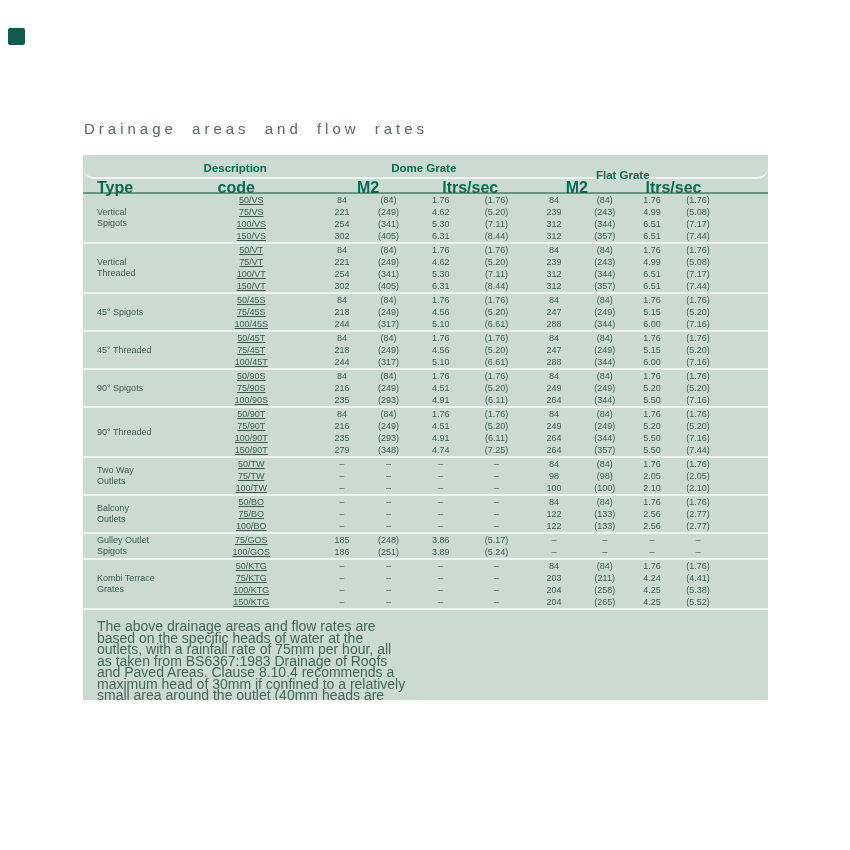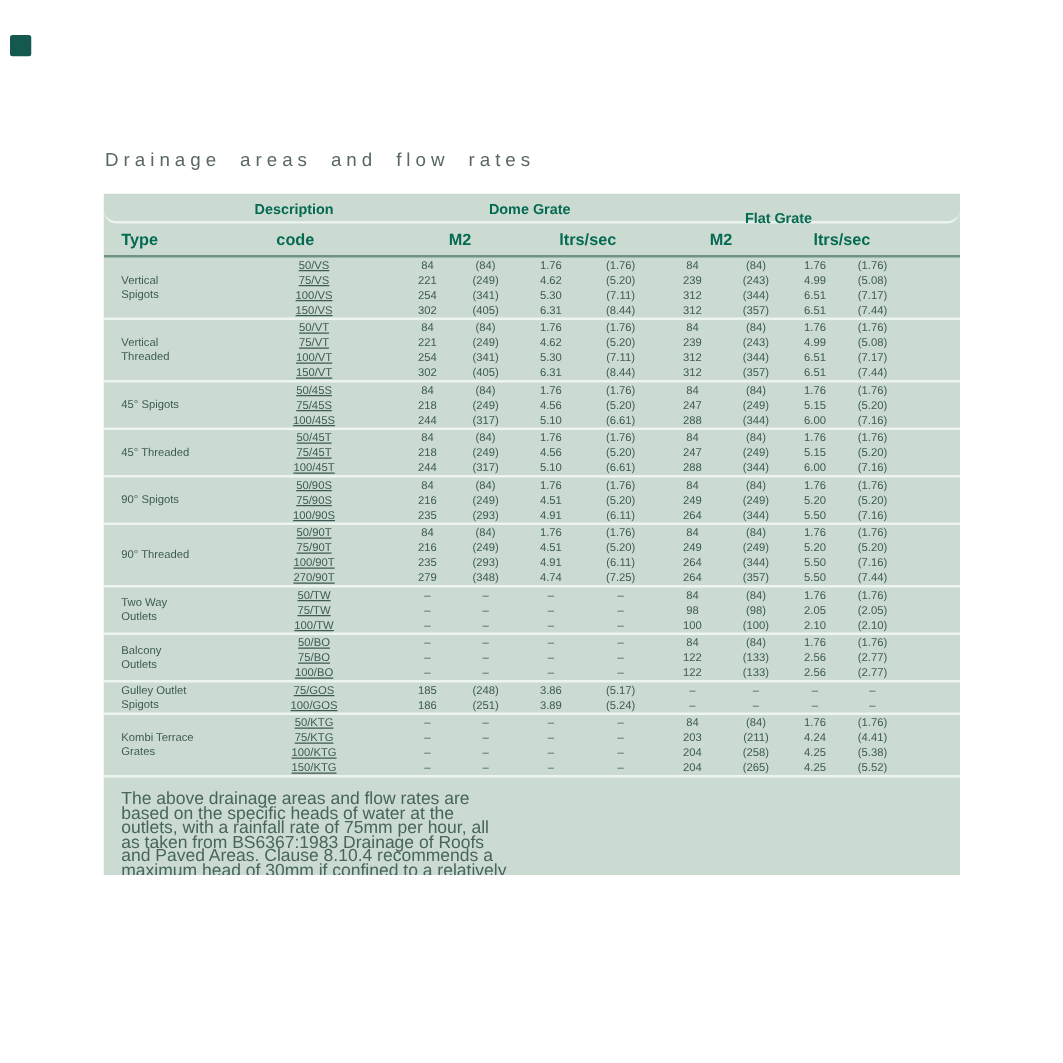--- a/index.html
+++ b/index.html
@@ -35,22 +35,22 @@
     height:24px;align-items:center;
     font-size:11.5px;font-weight:bold;color:#046a52;
     border-bottom:2px solid #eef5f1;
     border-radius:11px;
   }
   .hrow1 .h-desc{grid-column:1/3;text-align:center;padding-left:66px;}
   .hrow1 .h-dome{grid-column:3/7;text-align:center;}
   .hrow1 .h-flat{grid-column:7/11;text-align:center;margin-top:14px;}
 
   .hrow2{
-    height:27px;align-items:center;
-    font-size:13px;font-weight:bold;color:#046a52;
+    height:15px;align-items:center;
+    font-size:16px;font-weight:bold;color:#046a52;
     border-bottom:2px solid #6e9383;
   }
   .hrow2 .h-type{grid-column:1;padding-left:14px;}
   .hrow2 .h-code{grid-column:2;text-align:center;padding-right:30px;}
   .hrow2 .h-m2d{grid-column:3/5;text-align:center;}
   .hrow2 .h-ld{grid-column:5/7;text-align:center;}
   .hrow2 .h-m2f{grid-column:7/9;text-align:center;}
   .hrow2 .h-lf{grid-column:9/11;text-align:center;}
 
   .group{position:relative;border-bottom:2px solid #eef5f1;}
@@ -348,21 +348,21 @@
           <div class="c-val">(293)</div>
           <div class="c-val">4.91</div>
           <div class="c-val">(6.11)</div>
           <div class="c-val">264</div>
           <div class="c-val">(344)</div>
           <div class="c-val">5.50</div>
           <div class="c-val">(7.16)</div>
         </div>
         <div class="trow grid">
           <div></div>
-          <div class="c-code">270/90T</div>
+          <div class="c-code">150/90T</div>
           <div class="c-val">279</div>
           <div class="c-val">(348)</div>
           <div class="c-val">4.74</div>
           <div class="c-val">(7.25)</div>
           <div class="c-val">264</div>
           <div class="c-val">(357)</div>
           <div class="c-val">5.50</div>
           <div class="c-val">(7.44)</div>
         </div>
       </div>

